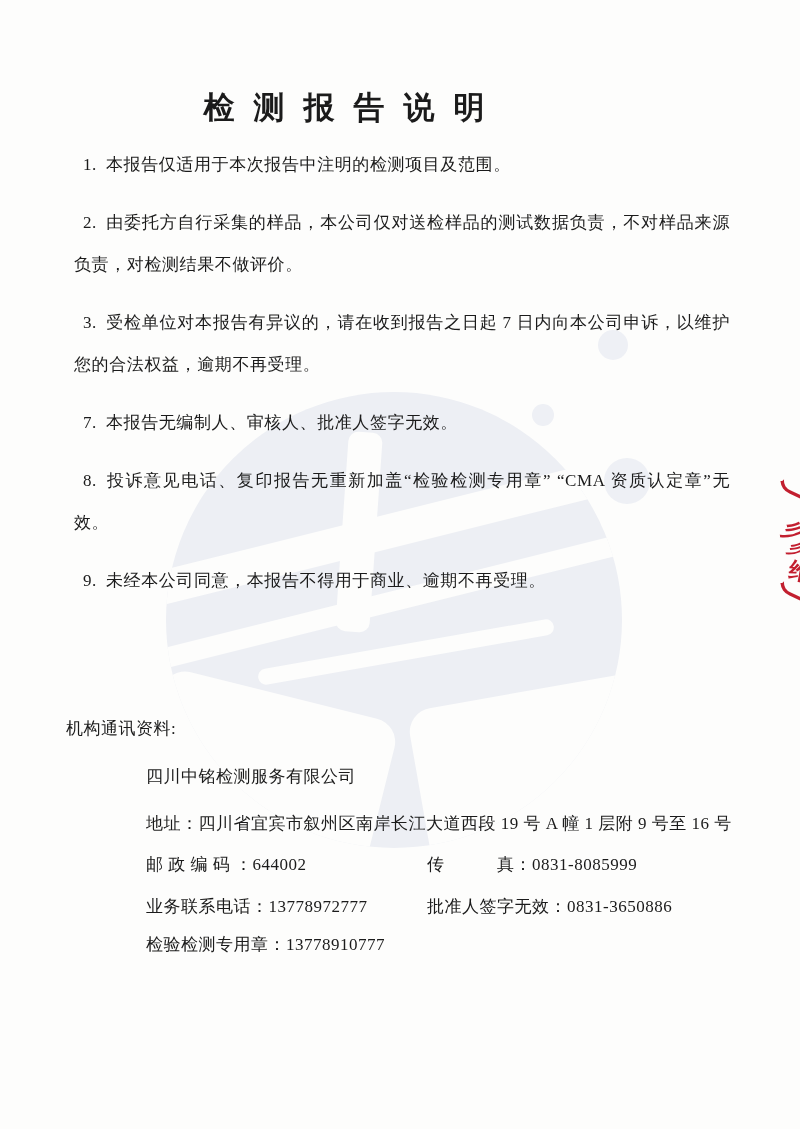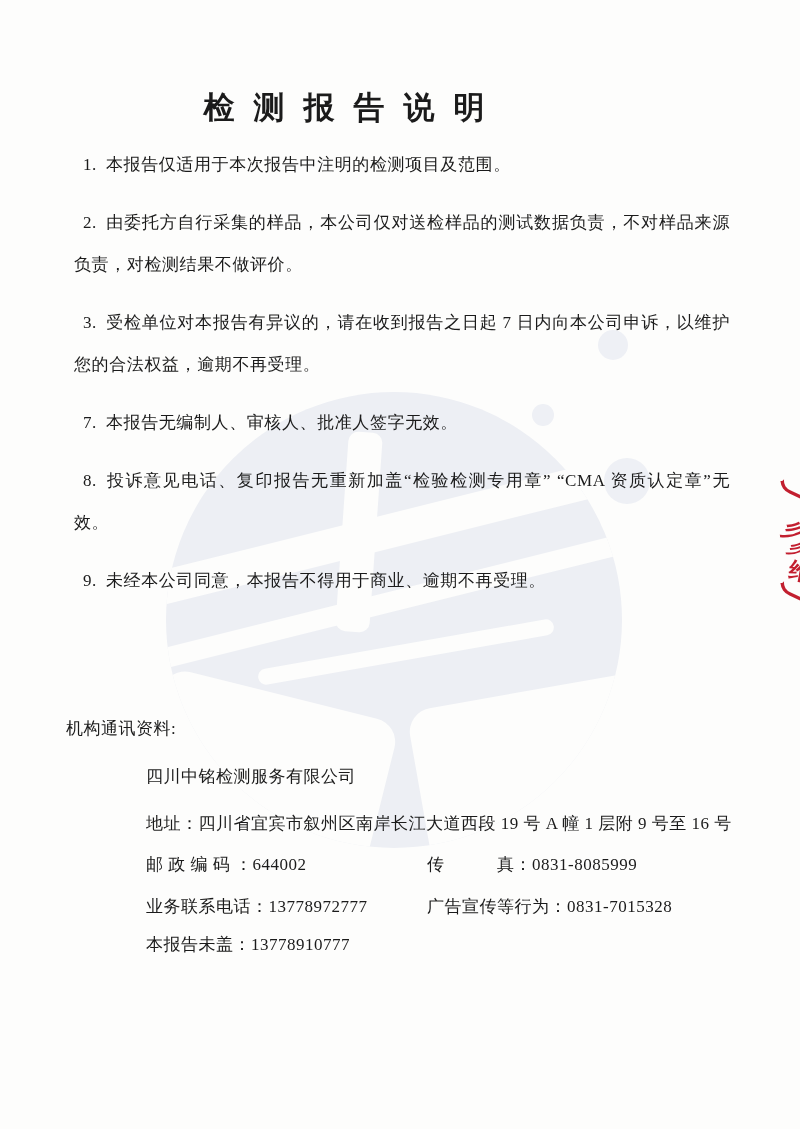--- a/index.html
+++ b/index.html
@@ -102,22 +102,22 @@
     <p><span class="num">9.</span><span>未经本公司同意，本报告不得用于商业、逾期不再受理。</span></p>
   </div>
 
   <div class="contact">
     <div class="c-line c-heading">机构通讯资料:</div>
     <div class="c-line c-company">四川中铭检测服务有限公司</div>
     <div class="c-line c-address"><span>地址：</span><span>四川省宜宾市叙州区南岸长江大道西段 19 号 A 幢 1 层附 9 号至 16 号</span></div>
     <div class="c-line c-postal"><span>邮 政 编 码 ：</span><span>644002</span></div>
     <div class="c-line c-fax"><span>传　　　真：</span><span>0831-8085999</span></div>
     <div class="c-line c-bizphone"><span>业务联系电话：</span><span>13778972777</span></div>
-    <div class="c-line c-complaint"><span>广告宣传等行为：</span><span>0831-7015328</span></div>
-    <div class="c-line c-quality"><span>本报告未盖：</span><span>13778910777</span></div>
+    <div class="c-line c-complaint"><span>批准人签字无效：</span><span>0831-3650886</span></div>
+    <div class="c-line c-quality"><span>检验检测专用章：</span><span>13778910777</span></div>
   </div>
 
   <div class="stamp">
     <span class="sg1">丿</span>
     <span class="sg2">彡</span>
     <span class="sg3">彡</span>
     <span class="sg4">维</span>
     <span class="sg5">丿</span>
   </div>
 

